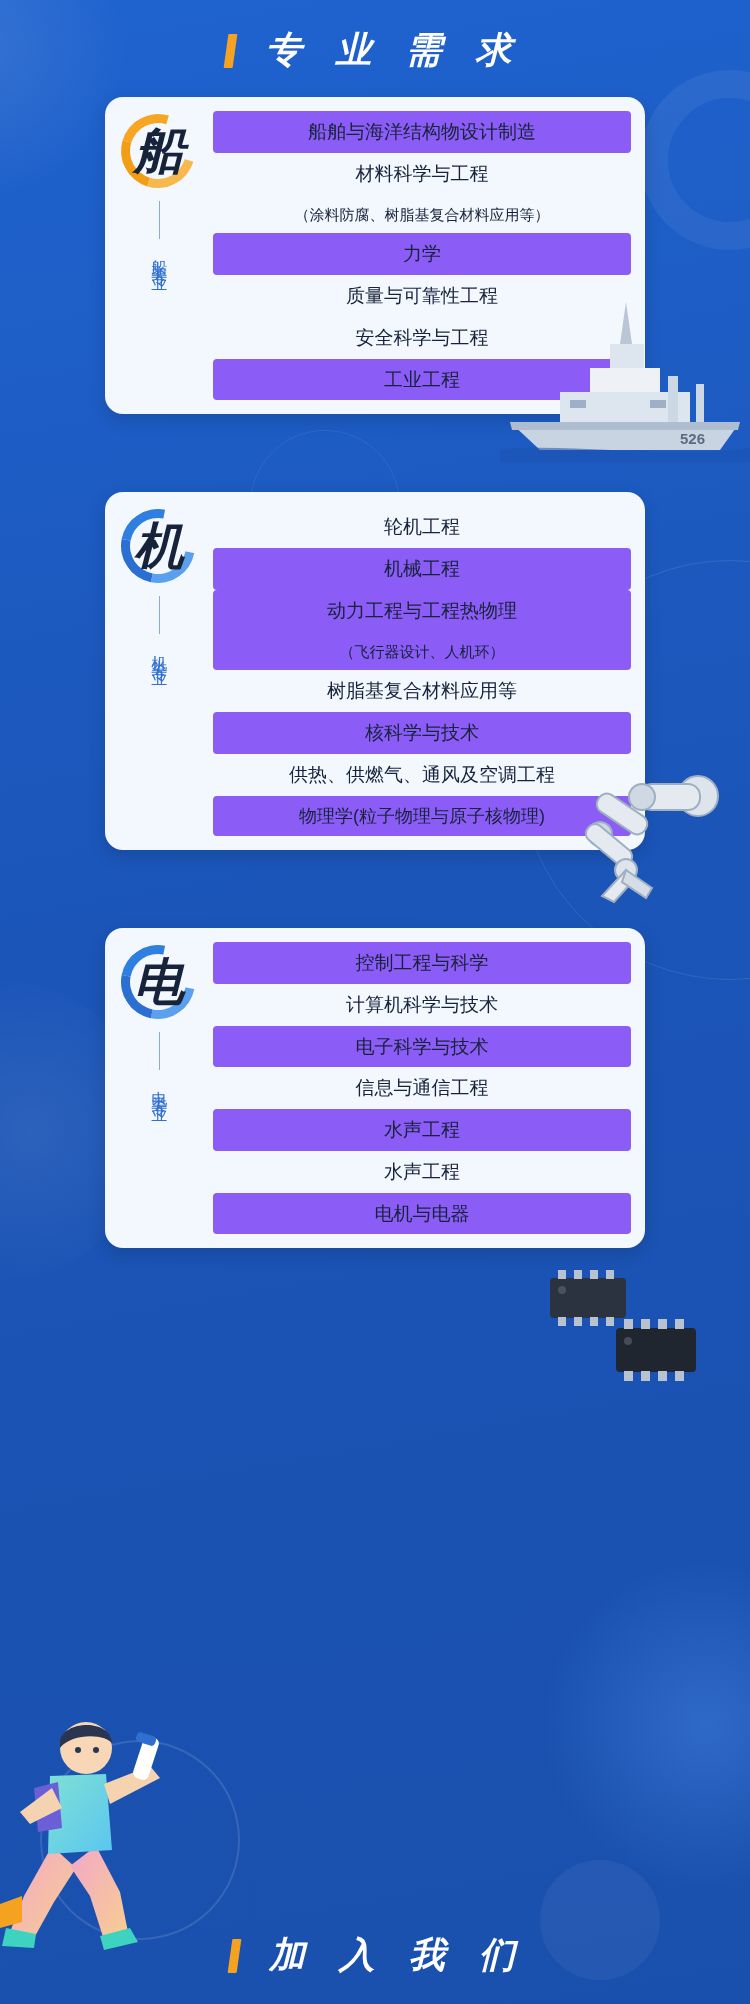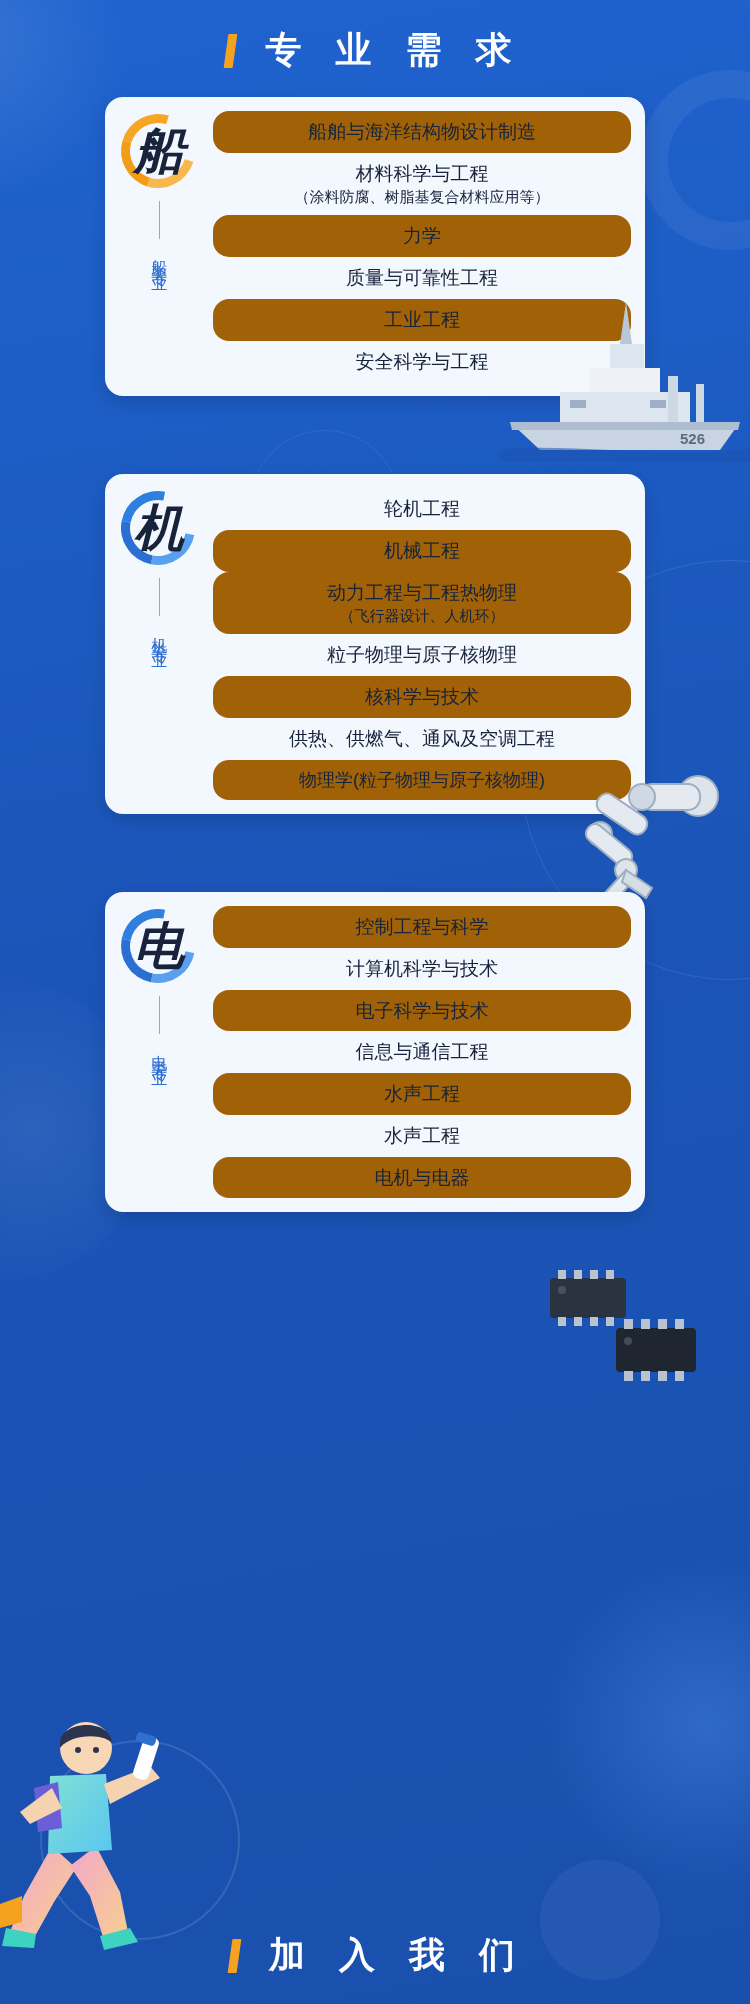--- a/index.html
+++ b/index.html
@@ -47,20 +47,21 @@
     width: 9px; height: 34px;
     background: #f4a21f;
     border-radius: 1px;
     transform: skewX(-8deg);
   }
   .banner-title {
     color: #ffffff;
     font-size: 36px;
     font-weight: bold;
     letter-spacing: 12px;
+    font-style: italic;
     text-indent: 12px;
   }
 
   
   .card {
     position: relative;
     margin: 0 auto;
     width: 540px;
     background: #f3f7fe;
     border-radius: 18px;
@@ -133,22 +134,22 @@
     flex-direction: column;
     justify-content: center;
   }
   .major-row {
     text-align: center;
     color: #16233a;
     font-size: 19px;
     padding: 9px 6px;
     line-height: 1.25;
   }
-  .major-row.alt { background: #a16207; border-radius: 16px; }
-  .major-sub { display: block; font-size: 15px; margin-top: 2px; }
+  .major-row.alt { background: #8b5cf6; border-radius: 4px; }
+  .major-sub { display: block; font-size: 15px; margin-top: 20px; }
   .major-row.small { font-size: 18px; }
 
   
   #card-ship { margin-top: 22px; }
   #card-mech { margin-top: 78px; }
   #card-elec { margin-top: 78px; }
 
   
   .ship-art {
     position: absolute;
@@ -220,22 +221,22 @@
     <div class="vert-label">船类专业</div>
   </div>
   <div class="card-right">
     <div class="major-row alt"><span>船舶与海洋结构物设计制造</span></div>
     <div class="major-row">
       <span>材料科学与工程</span>
       <span class="major-sub">（涂料防腐、树脂基复合材料应用等）</span>
     </div>
     <div class="major-row alt"><span>力学</span></div>
     <div class="major-row"><span>质量与可靠性工程</span></div>
+    <div class="major-row"><span>安全科学与工程</span></div>
     <div class="major-row alt"><span>工业工程</span></div>
-    <div class="major-row"><span>安全科学与工程</span></div>
   </div>
 </div>
 
 <svg class="ship-art" viewBox="0 0 250 190">
   <g>
     <path d="M10 150 L240 150 L220 178 L40 178 Z" fill="#c9d4e2"></path>
     <path d="M10 150 L240 150 L238 158 L12 158 Z" fill="#aebdd0"></path>
     <rect x="60" y="120" width="130" height="30" fill="#dde5ee"></rect>
     <rect x="90" y="96" width="70" height="24" fill="#eef2f7"></rect>
     <rect x="110" y="72" width="34" height="24" fill="#dde5ee"></rect>
@@ -258,21 +259,21 @@
     <div class="divider-line"></div>
     <div class="vert-label">机类专业</div>
   </div>
   <div class="card-right">
     <div class="major-row"><span>轮机工程</span></div>
     <div class="major-row alt"><span>机械工程</span></div>
     <div class="major-row alt">
       <span>动力工程与工程热物理</span>
       <span class="major-sub">（飞行器设计、人机环）</span>
     </div>
-    <div class="major-row"><span>粒子物理与原子核物理</span></div>
+    <div class="major-row"><span>树脂基复合材料应用等</span></div>
     <div class="major-row alt"><span>核科学与技术</span></div>
     <div class="major-row"><span>供热、供燃气、通风及空调工程</span></div>
     <div class="major-row alt small"><span>物理学(粒子物理与原子核物理)</span></div>
   </div>
 </div>
 
 <svg class="arm-art" viewBox="0 0 210 135">
   <g fill="#cfd8e3" stroke="#9fafc2" stroke-width="2">
     <circle cx="168" cy="26" r="20" fill="#dde4ec"></circle>
     <rect x="110" y="14" width="60" height="26" rx="12" fill="#e5eaf1"></rect>

